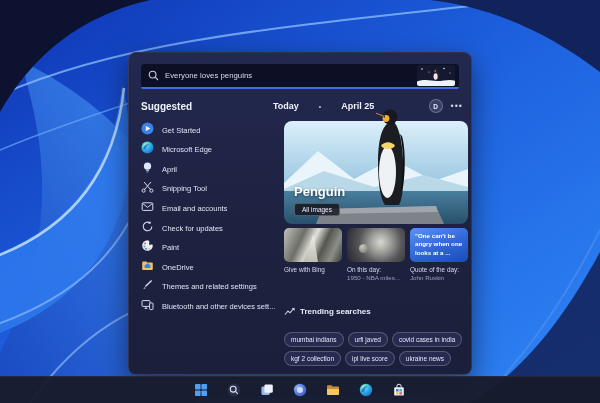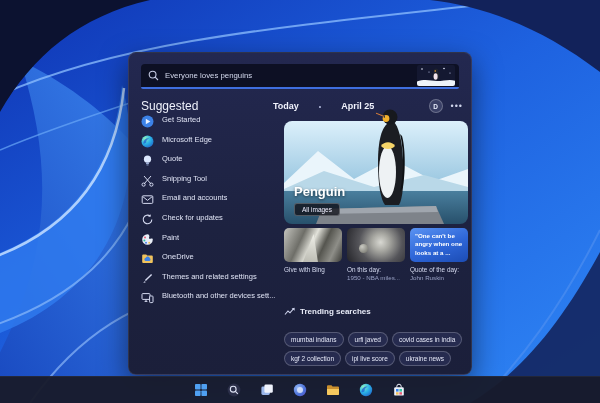--- a/index.html
+++ b/index.html
@@ -14,31 +14,31 @@
     box-shadow:0 10px 28px rgba(0,0,0,.5);}
   .searchbar{position:absolute;left:12px;top:11px;width:318px;height:25px;box-sizing:border-box;
     background:#0d1024;border-radius:4px 4px 2px 2px;border-bottom:2px solid #3f6fe0;
     display:flex;align-items:center;padding:0 4px 0 7px;gap:6px;}
   .searchbar svg{flex:none;}
   .sinput{flex:1;background:transparent;border:none;outline:none;color:#d5daee;font-size:7.8px;
     font-family:"Liberation Sans",sans-serif;padding:0;}
   .sdeco{flex:none;position:relative;width:38px;height:21px;overflow:hidden;border-radius:2px;}
 
   .headrow{position:absolute;left:12px;top:46px;width:322px;height:14px;display:flex;align-items:center;}
-  .suggested-title{width:132px;flex:none;font-size:12px;font-weight:normal;color:#eef1fb;}
+  .suggested-title{width:132px;flex:none;font-size:10px;font-weight:bold;color:#eef1fb;}
   .date-heading{font-size:9px;font-weight:600;color:#f0f2fc;display:flex;align-items:center;gap:20px;cursor:default;}
   .date-sep{font-size:7px;color:#aeb6d8;}
   .headright{margin-left:auto;display:flex;align-items:center;gap:8px;}
   .avatar{width:12px;height:12px;border-radius:50%;background:#3a4066;border:1px solid rgba(255,255,255,.25);
     color:#e8ecfb;font-size:6.5px;font-weight:bold;display:flex;align-items:center;justify-content:center;}
   .more-btn{color:#cfd4ea;font-size:9px;letter-spacing:1px;line-height:8px;cursor:pointer;}
 
   
   .suggested-list{position:absolute;left:12px;top:62px;width:138px;}
-  .sitem{height:19.6px;display:flex;align-items:flex-start;gap:8px;cursor:pointer;border-radius:3px;}
+  .sitem{height:19.6px;display:flex;align-items:flex-end;gap:8px;cursor:pointer;border-radius:3px;}
   .sic{width:13px;height:13px;flex:none;display:flex;align-items:center;justify-content:center;}
   .slabel{font-size:7.5px;color:#dfe3f4;white-space:nowrap;overflow:hidden;text-overflow:ellipsis;}
 
   
   .hero-card{position:absolute;left:155px;top:68px;width:184px;height:103px;}
   .hero-img{position:absolute;inset:0;border-radius:8px;overflow:hidden;}
   .hero-img svg{display:block;width:100%;height:100%;}
   .penguin{position:absolute;left:78px;top:-13px;width:56px;height:100px;z-index:2;}
   .hero-title{position:absolute;left:10px;bottom:25px;z-index:3;color:#fff;font-size:13px;font-weight:bold;
     text-shadow:0 1px 3px rgba(0,0,0,.55);}
@@ -169,21 +169,21 @@
         <span class="slabel">Microsoft Edge</span>
       </div>
       <div class="sitem">
         <span class="sic">
           <svg width="13" height="13" viewBox="0 0 13 13">
               <circle cx="6.5" cy="5.2" r="3.6" fill="#dce8ff"></circle>
               <rect x="5" y="8.6" width="3" height="1.6" rx=".6" fill="#9fb0d8"></rect>
               <rect x="5.4" y="10.5" width="2.2" height="1" rx=".5" fill="#7f90b8"></rect>
             </svg>
         </span>
-        <span class="slabel">Quote</span>
+        <span class="slabel">April</span>
       </div>
       <div class="sitem">
         <span class="sic">
           <svg width="13" height="13" viewBox="0 0 13 13">
               <line x1="3" y1="2" x2="10" y2="10" stroke="#d5daf0" stroke-width="1"></line>
               <line x1="10" y1="2" x2="3" y2="10" stroke="#d5daf0" stroke-width="1"></line>
               <circle cx="2.6" cy="10.6" r="1.6" stroke="#d5daf0" stroke-width="1" fill="none"></circle>
               <circle cx="10.4" cy="10.6" r="1.6" stroke="#d5daf0" stroke-width="1" fill="none"></circle>
             </svg>
         </span>

